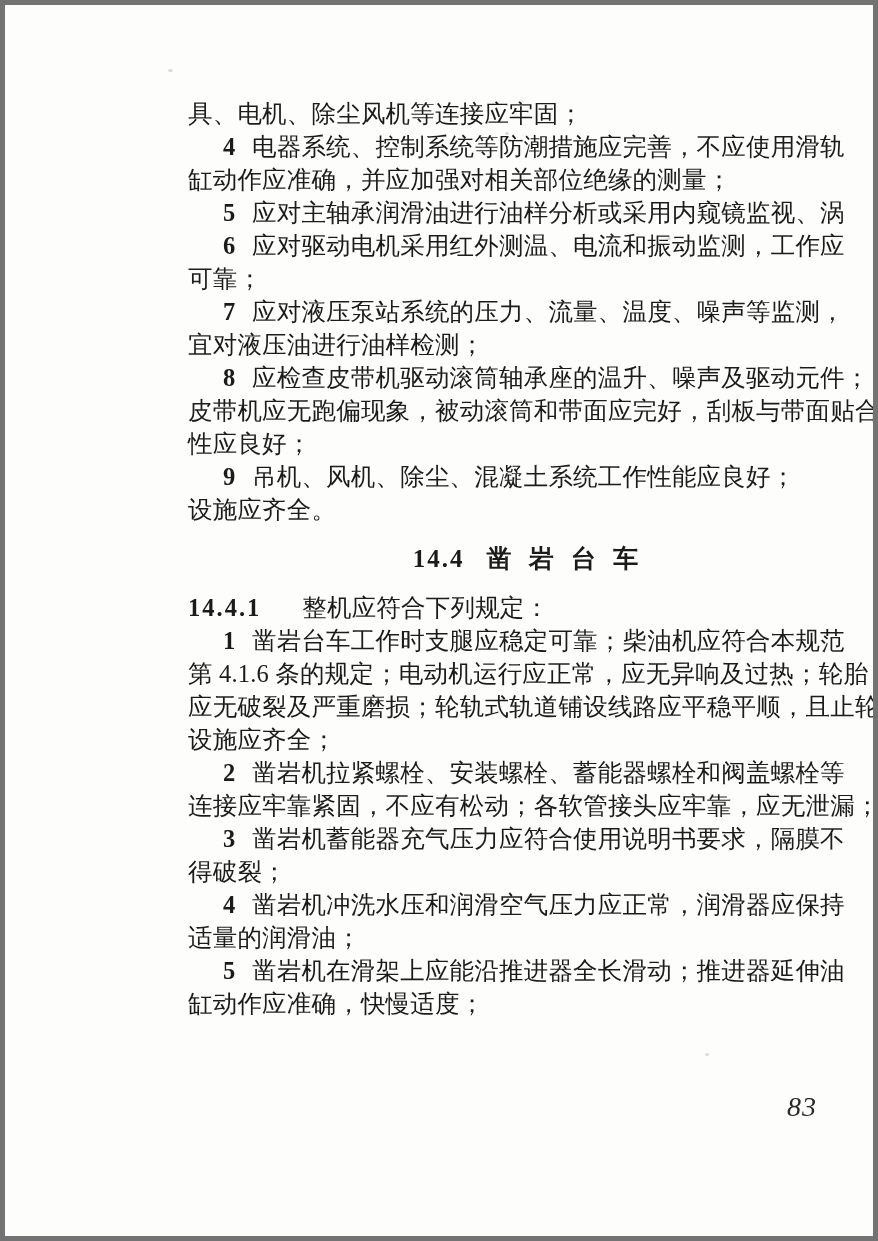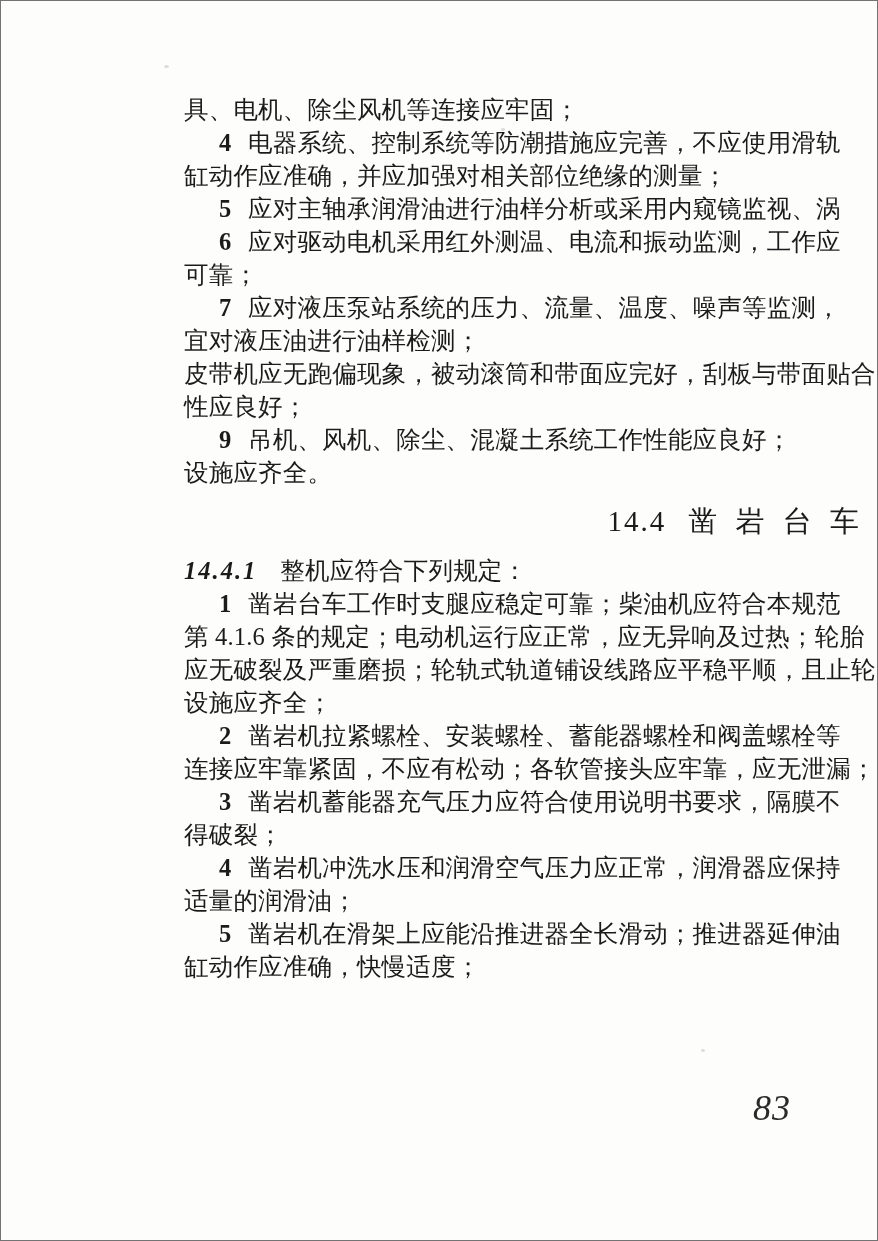--- a/index.html
+++ b/index.html
@@ -6,21 +6,21 @@
     margin: 0;
     padding: 0;
     background: #e8e8e8;
   }
   .page {
     position: relative;
     width: 878px;
     height: 1241px;
     box-sizing: border-box;
     background: #fdfdfc;
-    border: 1px solid #737373;
+    border: 5px solid #737373;
     overflow: hidden;
     font-family: "Liberation Serif", "DejaVu Serif", serif;
     color: #1b1b1b;
   }
   .text-body {
     position: absolute;
     left: 183px;
     top: 92px;
     width: 678px;
     font-size: 24.5px;
@@ -34,47 +34,46 @@
     padding-left: 35px;
   }
   .item-num {
     font-weight: bold;
     display: inline-block;
     min-width: 29px;
     letter-spacing: 0;
   }
   .heading {
     margin: 16px 0 16px 0;
-    font-size: 29px;
+    font-size: 25px;
     line-height: 33px;
-    font-weight: normal;
-    text-align: right;
+    font-weight: bold;
+    text-align: center;
     white-space: nowrap;
   }
   .heading .h-num {
     margin-right: 22px;
     letter-spacing: 2px;
   }
   .heading .h-title {
     letter-spacing: 3px;
     word-spacing: 5px;
   }
   .clause .clause-num {
     font-weight: bold;
     letter-spacing: 2px;
-    margin-right: 23px;
-    font-style: italic;
+    margin-right: 41px;
   }
   .page-num {
     position: absolute;
     left: 752px;
     top: 1086px;
     width: 60px;
-    text-align: left;
-    font-size: 36px;
+    text-align: right;
+    font-size: 28px;
     font-style: italic;
     color: #2a2a2a;
     letter-spacing: 1px;
   }
   .speck {
     position: absolute;
     background: #8d8d8d;
     border-radius: 50%;
     opacity: 0.3;
   }
@@ -88,20 +87,21 @@
 
     <div id="top-block">
         <div class="line"><span>具、电机、除尘风机等连接应牢固；</span></div>
         <div class="line has-num"><span class="item-num">4</span><span>电器系统、控制系统等防潮措施应完善，不应使用滑轨</span></div>
         <div class="line"><span>缸动作应准确，并应加强对相关部位绝缘的测量；</span></div>
         <div class="line has-num"><span class="item-num">5</span><span>应对主轴承润滑油进行油样分析或采用内窥镜监视、涡</span></div>
         <div class="line has-num"><span class="item-num">6</span><span>应对驱动电机采用红外测温、电流和振动监测，工作应</span></div>
         <div class="line"><span>可靠；</span></div>
         <div class="line has-num"><span class="item-num">7</span><span>应对液压泵站系统的压力、流量、温度、噪声等监测，</span></div>
         <div class="line"><span>宜对液压油进行油样检测；</span></div>
+        <div class="line has-num"><span class="item-num">8</span><span>应检查皮带机驱动滚筒轴承座的温升、噪声及驱动元件；</span></div>
         <div class="line"><span>皮带机应无跑偏现象，被动滚筒和带面应完好，刮板与带面贴合</span></div>
         <div class="line"><span>性应良好；</span></div>
         <div class="line has-num"><span class="item-num">9</span><span>吊机、风机、除尘、混凝土系统工作性能应良好；</span></div>
         <div class="line"><span>设施应齐全。</span></div>
       </div>
 
     <h2 class="heading">
       <span class="h-num">14.4</span><span class="h-title">凿 岩 台 车</span>
     </h2>
 

